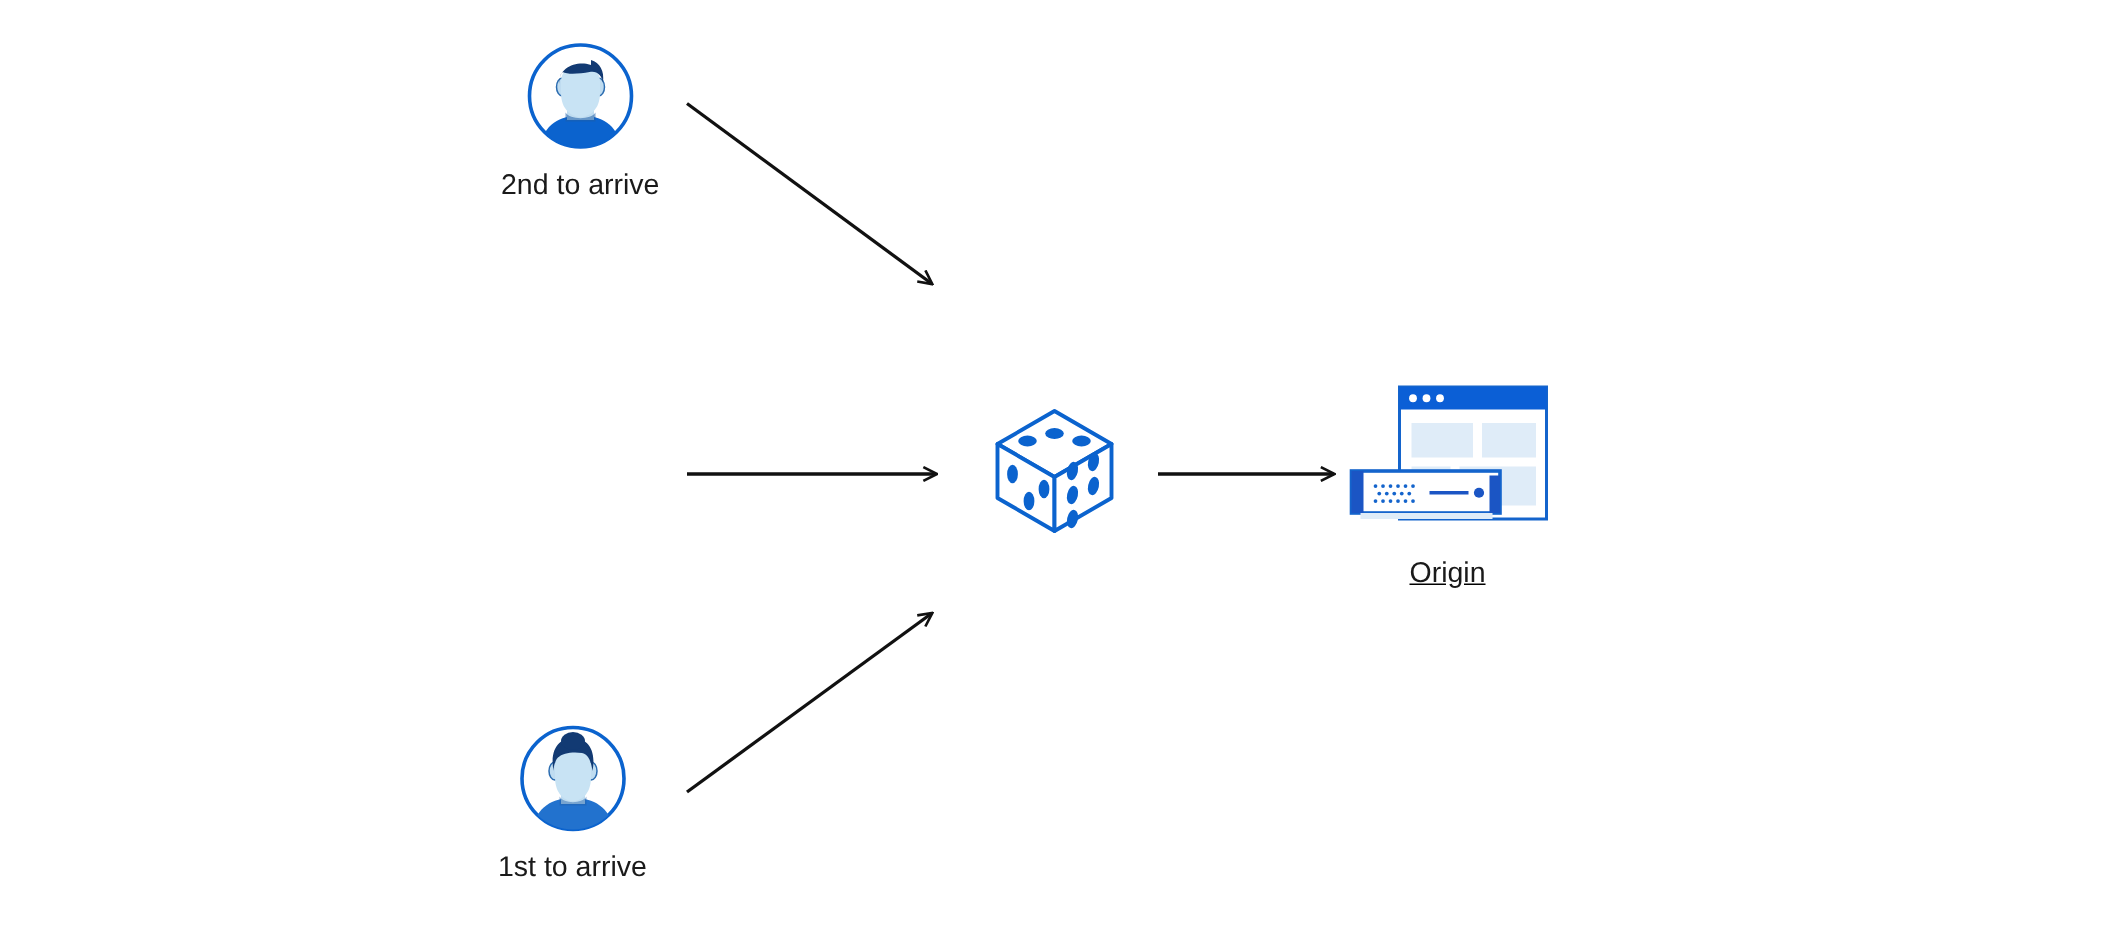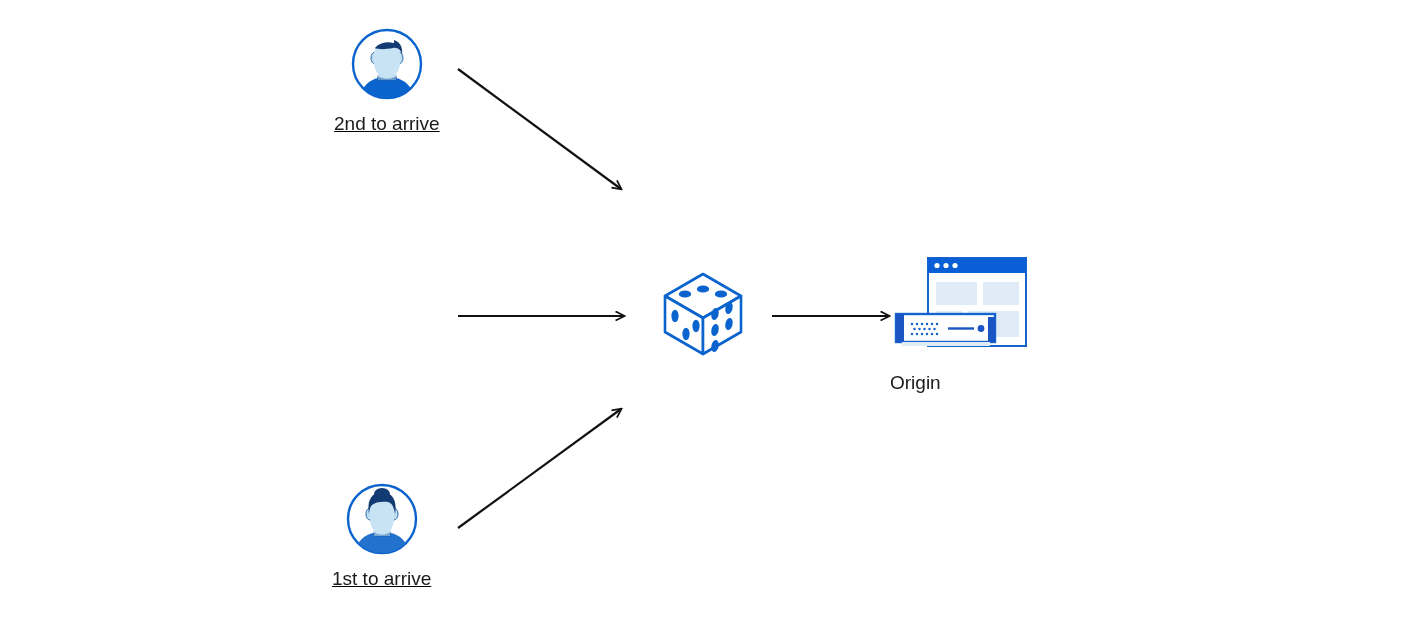--- a/index.html
+++ b/index.html
@@ -16,21 +16,20 @@
     width: 1405px;
     height: 633px;
     background: #ffffff;
     overflow: hidden;
   }
   .node {
     position: absolute;
     display: flex;
     flex-direction: column;
     align-items: center;
-    text-decoration: underline;
   }
   .avatar-wrap {
     width: 76px;
     height: 76px;
     position: relative;
   }
   .node-label {
     margin-top: 10px;
     font-size: 19px;
     color: #1a1a1a;
@@ -61,20 +60,22 @@
     height: 96px;
   }
   .origin-wrap {
     position: absolute;
     left: 890px;
     top: 255px;
     width: 150px;
     height: 150px;
     display: flex;
     flex-direction: column;
+    align-items: center;
+    text-decoration: underline;
   }
   .origin-graphic {
     position: relative;
     width: 140px;
     height: 105px;
   }
 </style>
 </head>
 <body>
 

